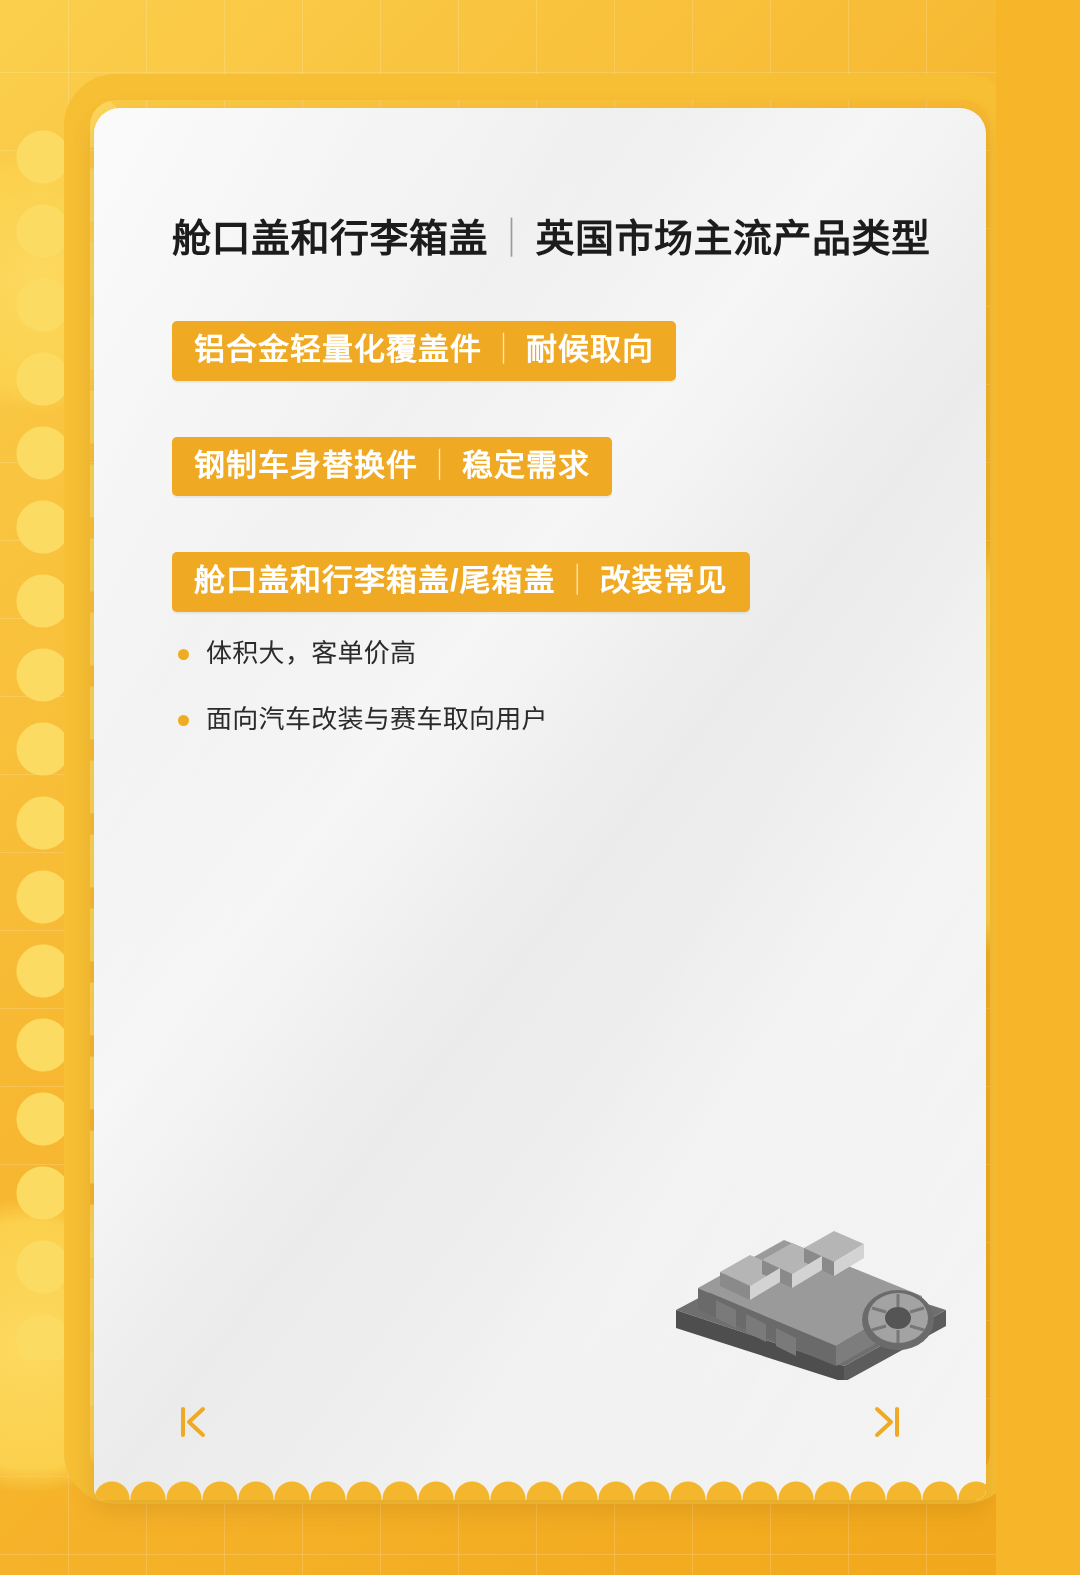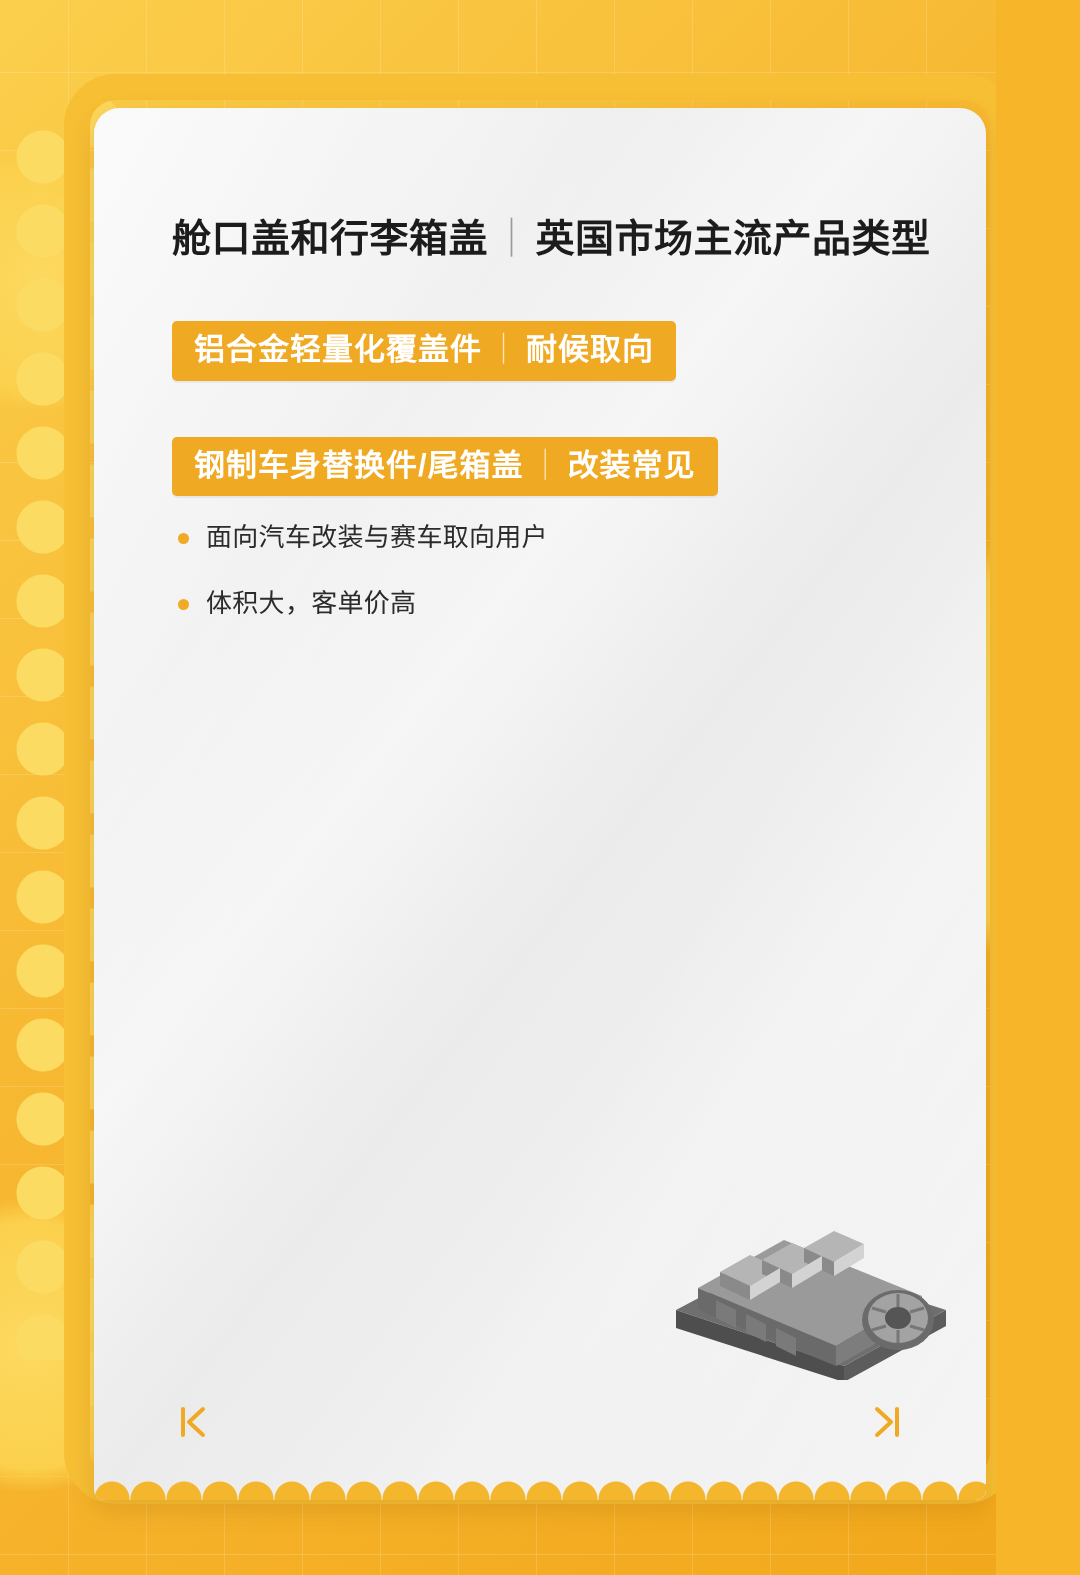--- a/index.html
+++ b/index.html
@@ -229,29 +229,32 @@
         <span>舱口盖和行李箱盖</span><span class="sep">｜</span><span>英国市场主流产品类型</span>
       </h1>
 
       <div class="section">
         <div class="chip">
           <span>铝合金轻量化覆盖件</span><span class="sep">｜</span><span>耐候取向</span>
         </div>
       </div>
 
       <div class="section">
+        <div class="chip">
+          <span>钢制车身替换件</span><span class="sep">｜</span><span>稳定需求</span>
+        </div>
       </div>
 
       <div class="section">
         <div class="chip">
-          <span>钢制车身替换件/尾箱盖</span><span class="sep">｜</span><span>改装常见</span>
+          <span>舱口盖和行李箱盖/尾箱盖</span><span class="sep">｜</span><span>改装常见</span>
         </div>
         <ul class="bullets">
+          <li>体积大，客单价高</li>
           <li>面向汽车改装与赛车取向用户</li>
-          <li>体积大，客单价高</li>
         </ul>
       </div>
     </div>
 
     <svg class="engine-illo" viewBox="0 0 300 220">
       <g>
 
         <polygon points="18,150 120,96 288,150 186,206" fill="#6f6f6f"></polygon>
         <polygon points="18,150 18,168 186,222 186,206" fill="#4e4e4e"></polygon>
         <polygon points="186,206 186,222 288,166 288,150" fill="#5c5c5c"></polygon>

